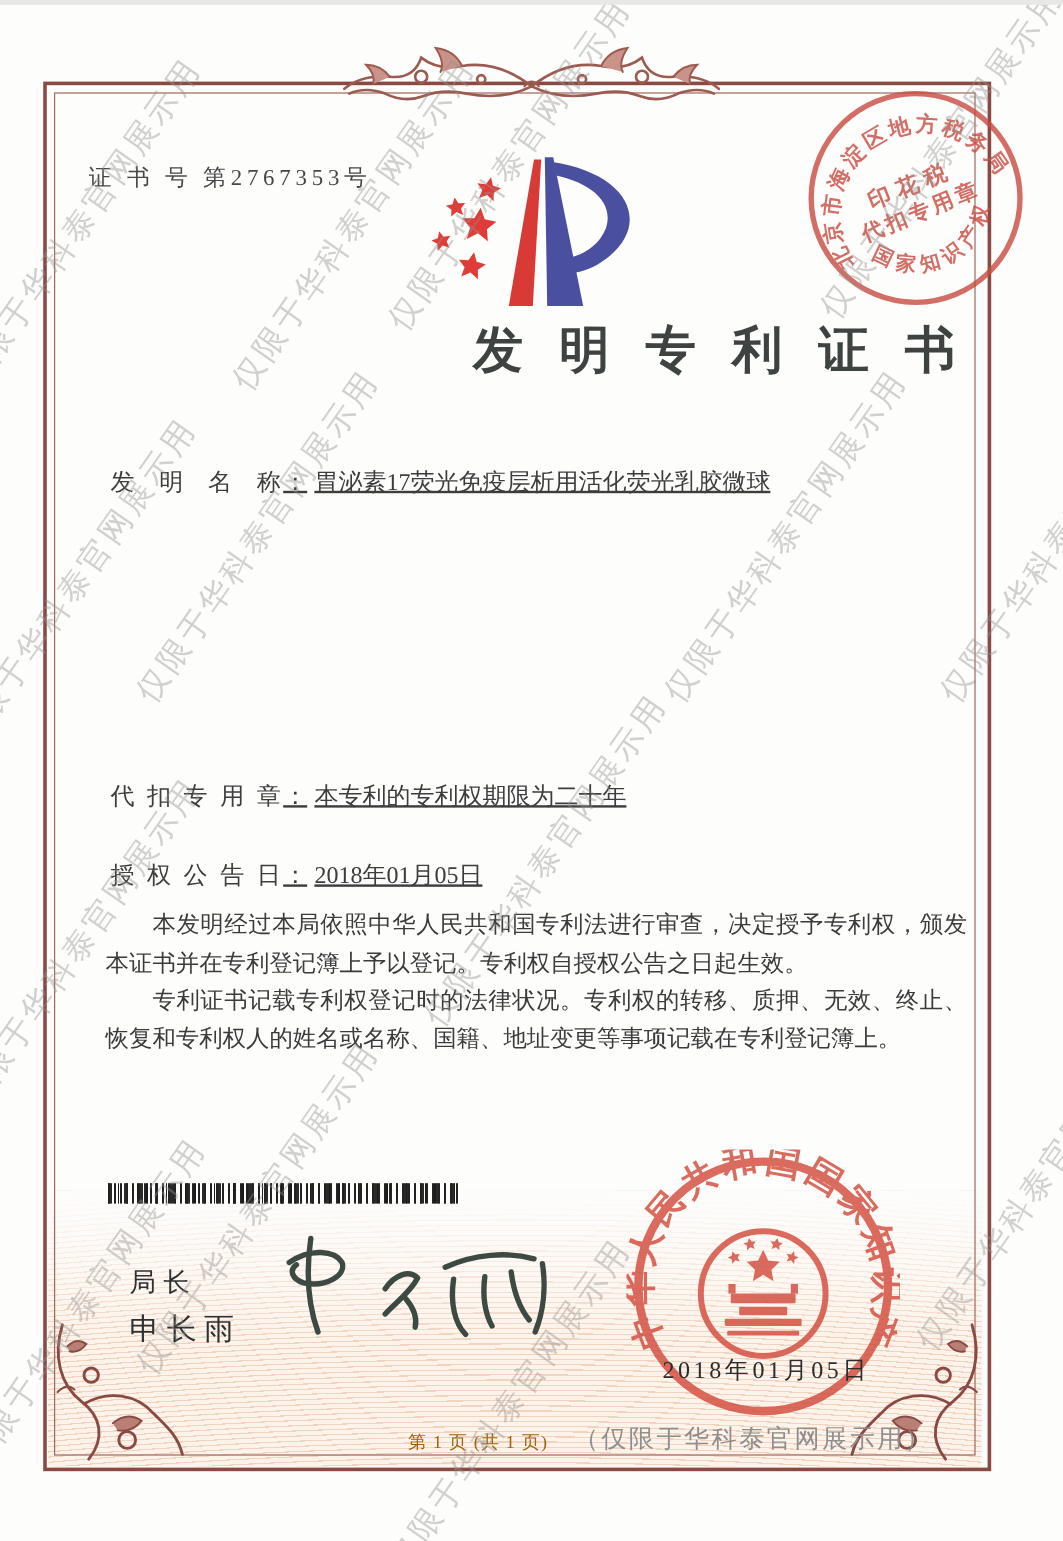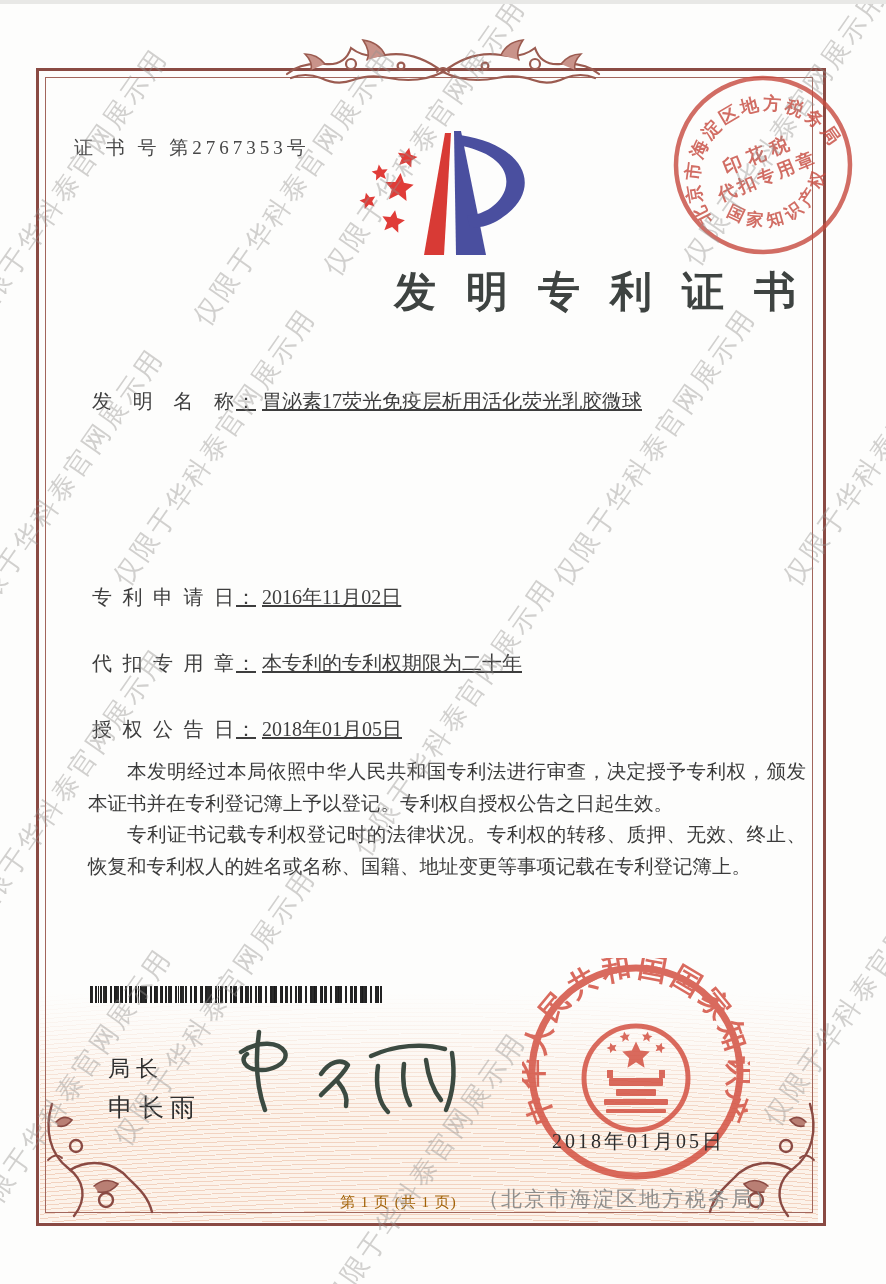--- a/index.html
+++ b/index.html
@@ -119,23 +119,20 @@
       <use href="#star" transform="translate(69,60) scale(1.5) rotate(6)"></use>
       <use href="#star" transform="translate(38,73) scale(0.85) rotate(-14)"></use>
       <use href="#star" transform="translate(63,94) scale(1.2) rotate(10)"></use>
     </g>
   </svg>
 
   <div class="title">发明专利证书</div>
 
   <div class="field" style="top:384px">
     <span class="f-label">发明名称</span><span class="f-colon">：</span><span>胃泌素17荧光免疫层析用活化荧光乳胶微球</span>
-  </div>
-  <div class="field" style="top:580px">
-    <span class="f-label">专利申请日</span><span class="f-colon">：</span><span>2016年11月02日</span>
   </div>
   <div class="field" style="top:646px">
     <span class="f-label">代扣专用章</span><span class="f-colon">：</span><span>本专利的专利权期限为二十年</span>
   </div>
   <div class="field" style="top:712px">
     <span class="f-label">授权公告日</span><span class="f-colon">：</span><span>2018年01月05日</span>
   </div>
 
   <div class="body-text">
     <p>本发明经过本局依照中华人民共和国专利法进行审查，决定授予专利权，颁发本证书并在专利登记簿上予以登记。专利权自授权公告之日起生效。</p>
@@ -200,21 +197,21 @@
       </text>
       <text x="97" y="92" text-anchor="middle" font-size="19" font-weight="bold" letter-spacing="6" font-family="'Liberation Serif','DejaVu Serif',serif">印花税</text>
       <text x="97" y="115" text-anchor="middle" font-size="18" font-weight="bold" letter-spacing="3" font-family="'Liberation Serif','DejaVu Serif',serif">代扣专用章</text>
       <text font-size="17" font-weight="bold" letter-spacing="5" font-family="'Liberation Serif','DejaVu Serif',serif">
         <textPath href="#stampBottom" startOffset="10">国家知识产权局</textPath>
       </text>
     </g>
   </svg>
 
   <div class="foot-page">第 1 页 (共 1 页)</div>
-  <div class="foot-note">（北京市海淀区地方税务局）</div>
+  <div class="foot-note">（仅限于华科泰官网展示用）</div>
 
   <span class="wm" style="left:-28px;top:300px">仅限于华科泰官网展示用</span>
   <span class="wm" style="left:-32px;top:600px">仅限于华科泰官网展示用</span>
   <span class="wm" style="left:-28px;top:900px">仅限于华科泰官网展示用</span>
   <span class="wm" style="left:-24px;top:1200px">仅限于华科泰官网展示用</span>
   <span class="wm" style="left:120px;top:560px">仅限于华科泰官网展示用</span>
   <span class="wm" style="left:120px;top:1120px">仅限于华科泰官网展示用</span>
   <span class="wm" style="left:200px;top:300px">仅限于华科泰官网展示用</span>
   <span class="wm" style="left:330px;top:250px">仅限于华科泰官网展示用</span>
   <span class="wm" style="left:360px;top:830px">仅限于华科泰官网展示用</span>

